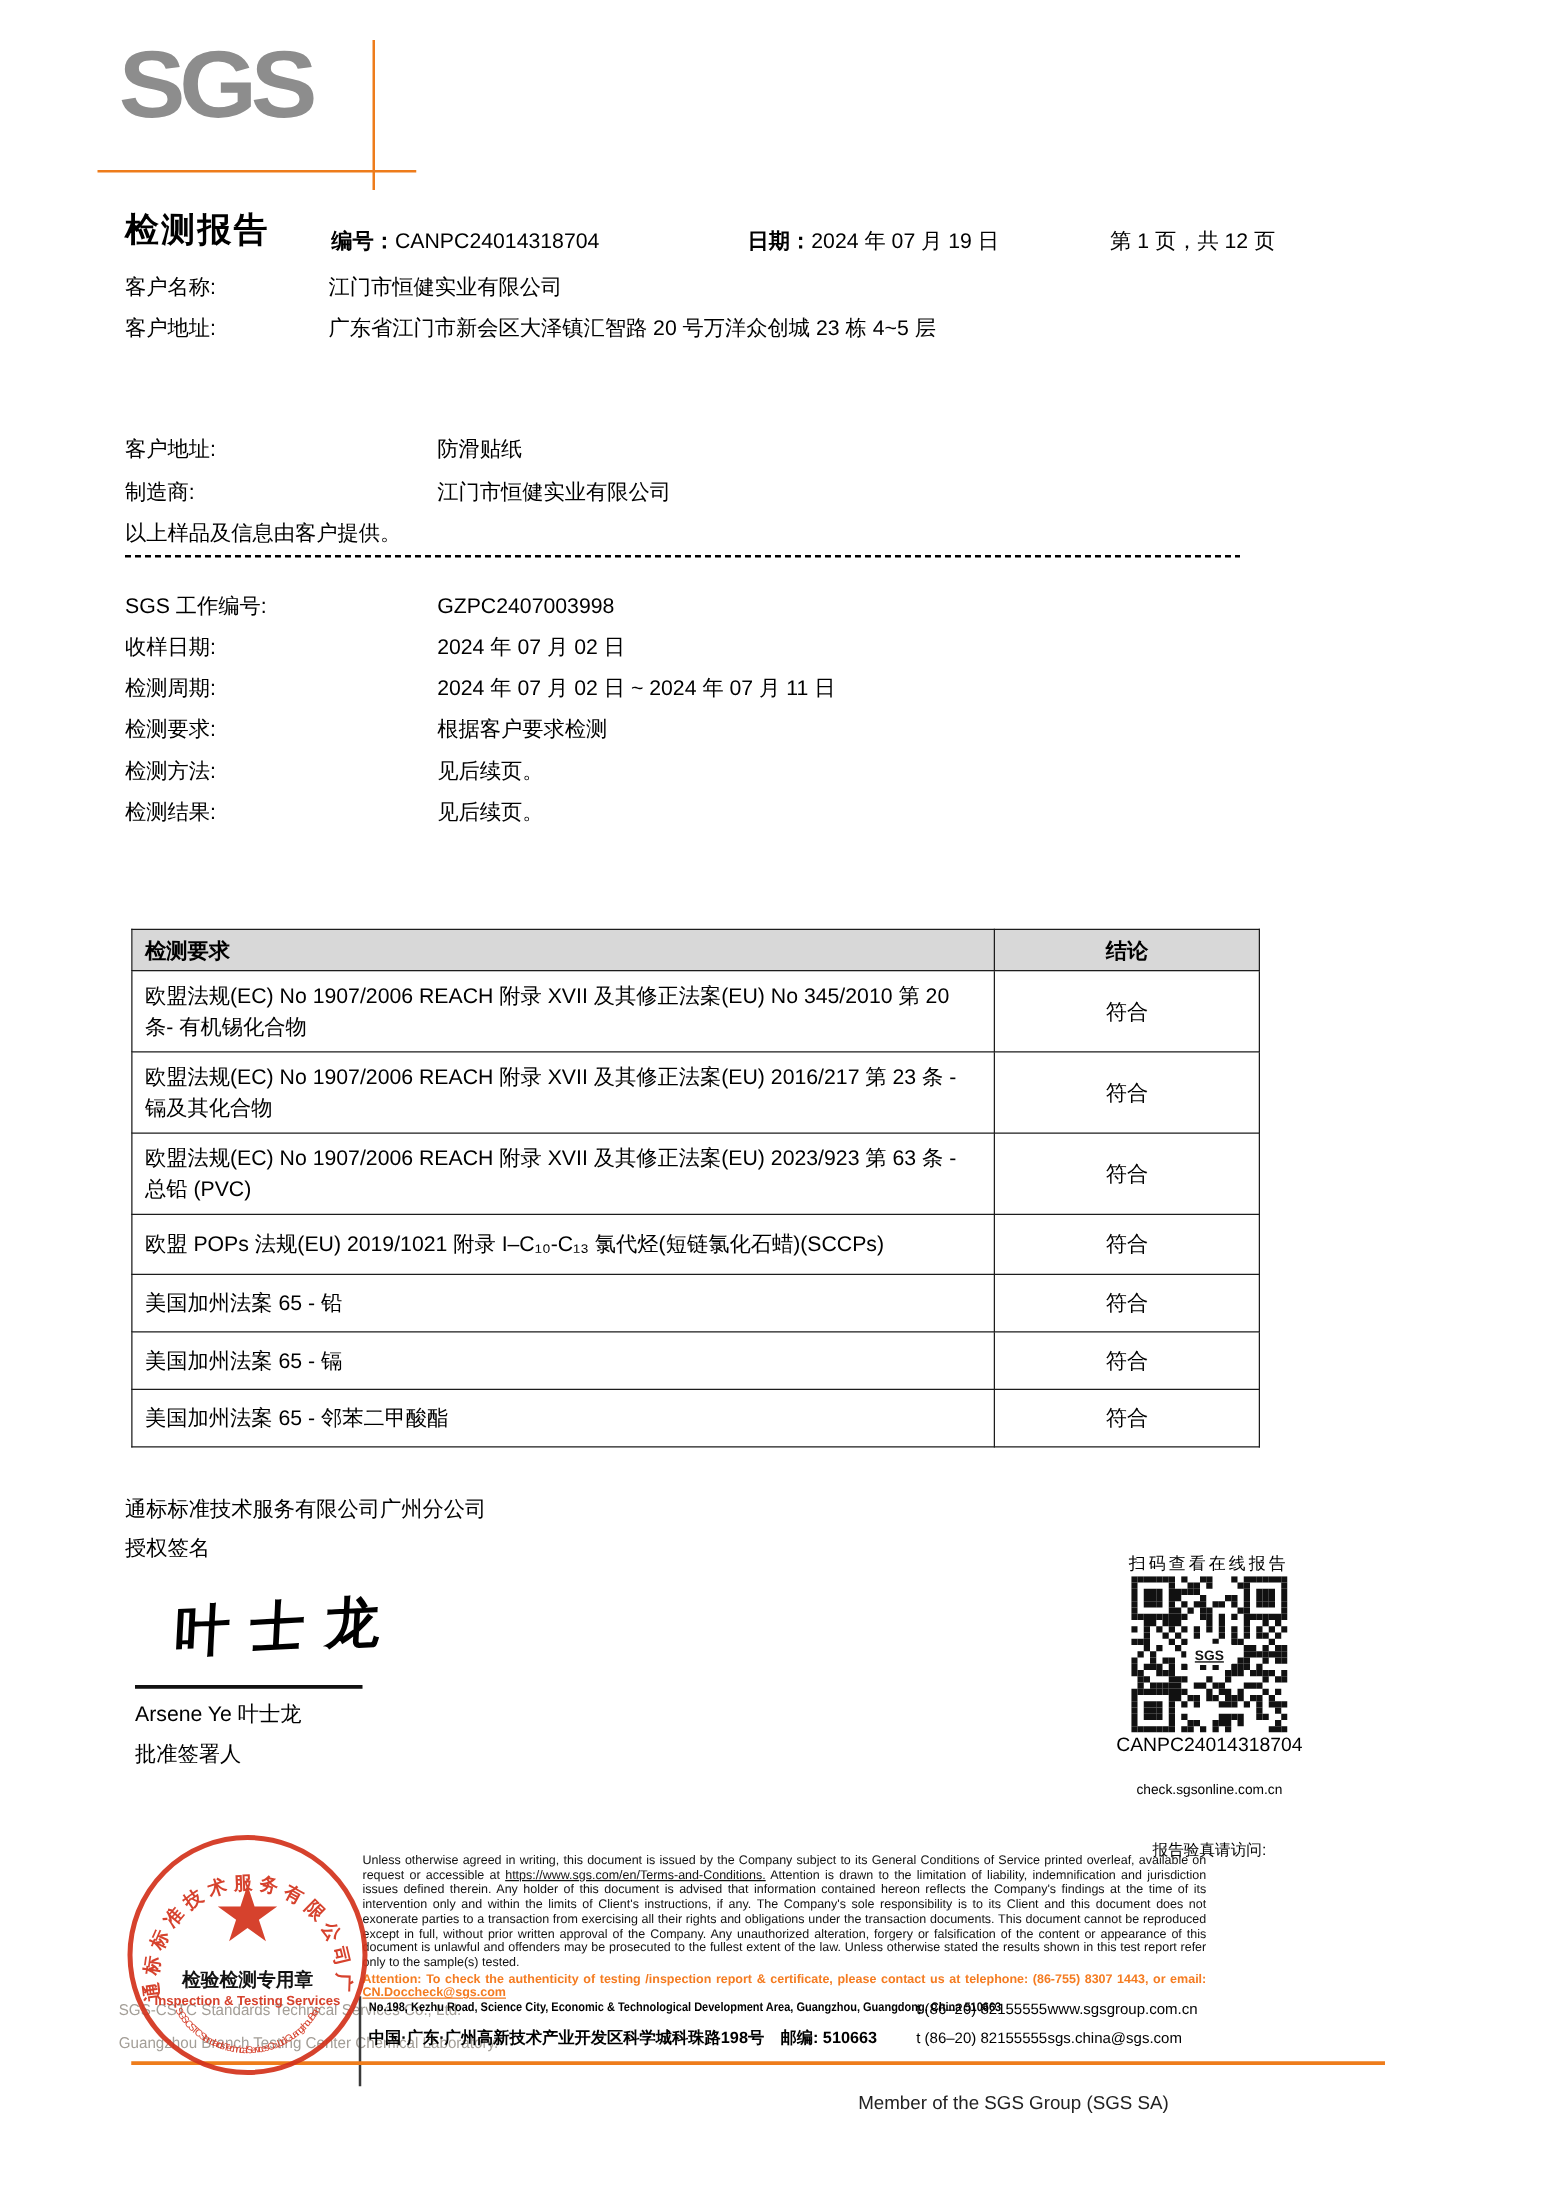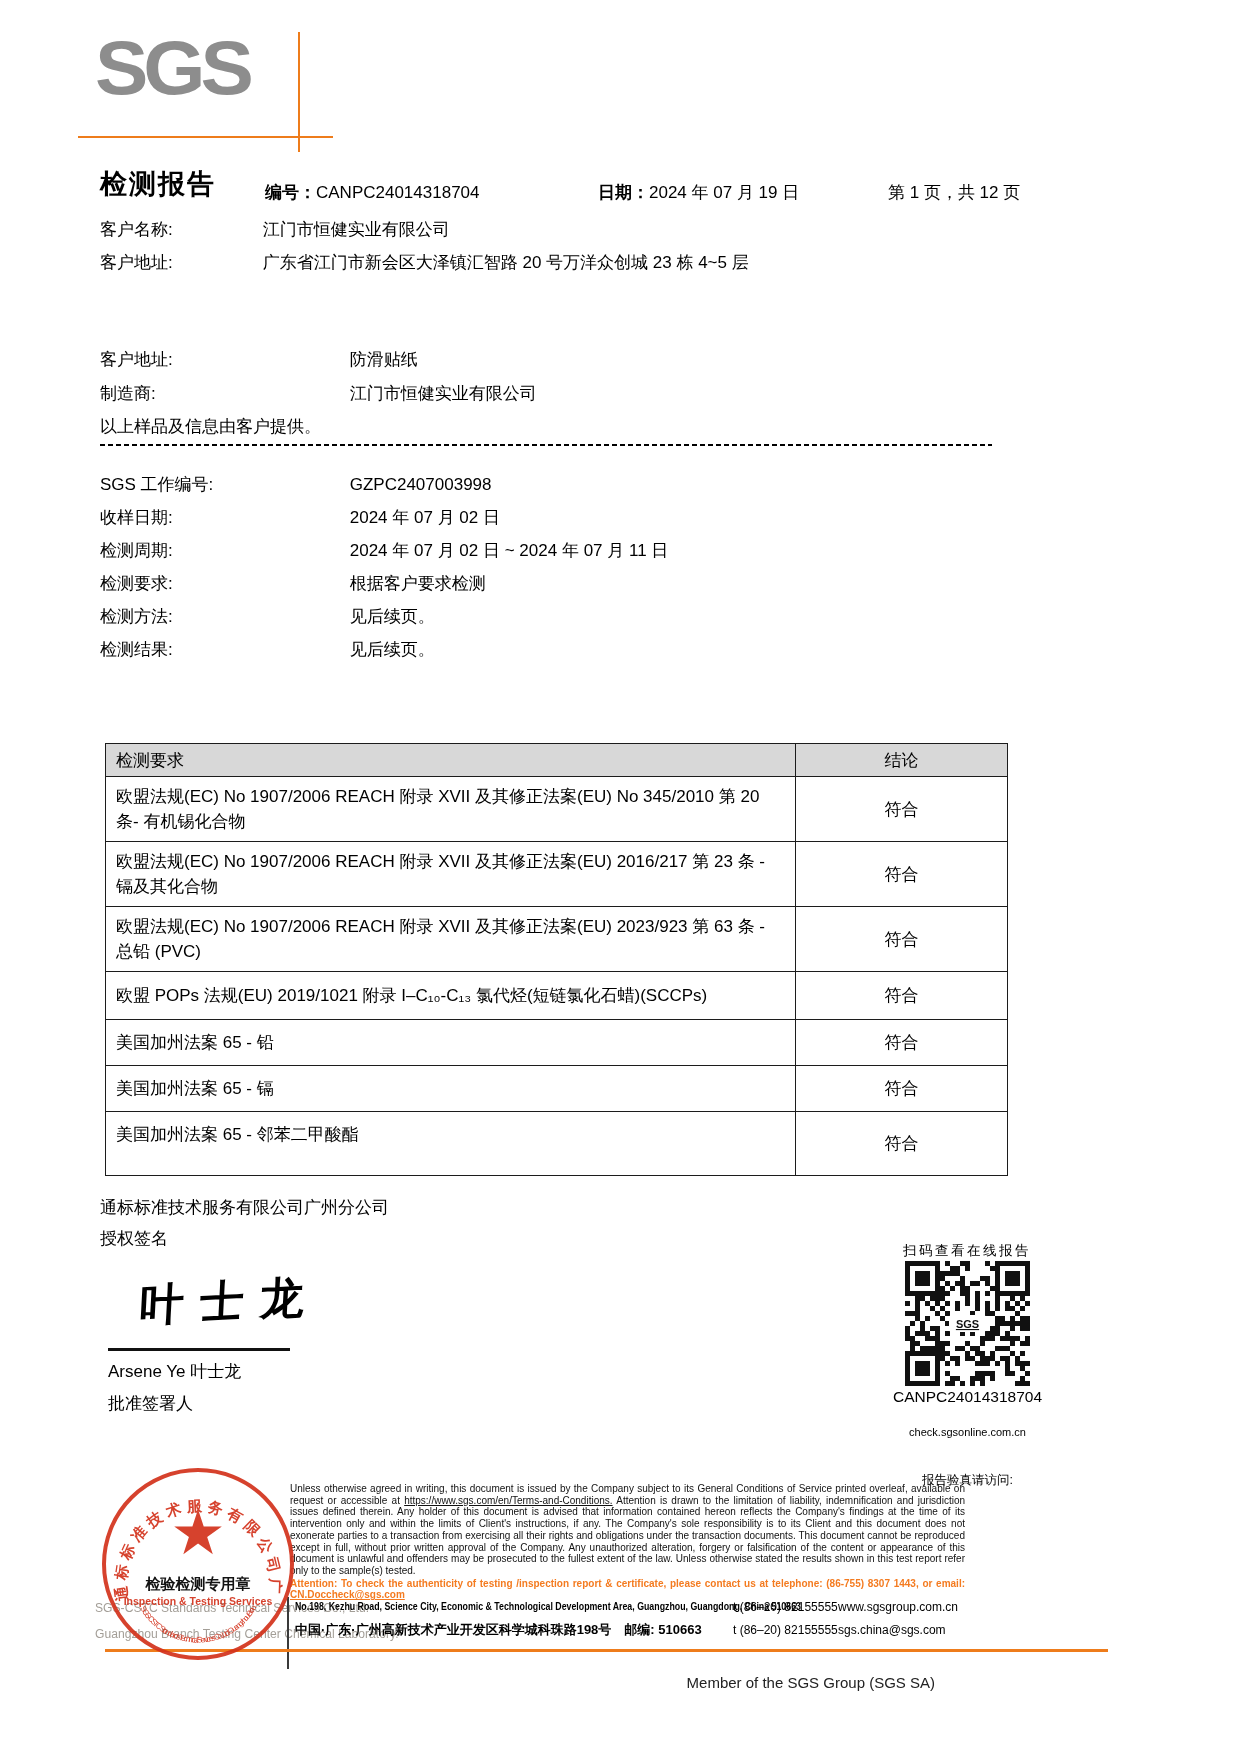--- a/index.html
+++ b/index.html
@@ -20,21 +20,21 @@
 
   
   .row-lbl{font-size:17px;}
   .info-row{position:absolute;left:100px;font-size:17px;white-space:nowrap;}
   .info-row .lab{display:inline-block;}
   .dashed{height:2px;background:repeating-linear-gradient(90deg,#000 0 5px,transparent 5px 8px);}
 
   
   table.results{border-collapse:collapse;width:903px;table-layout:fixed;}
   table.results th,table.results td{border:1.6px solid #1c1c1c;font-size:17px;}
-  table.results th{background:#d8d8d8;height:30px;font-weight:normal;}
+  table.results th{background:#d8d8d8;height:30px;font-weight:bold;}
   th.req,td.req{width:678px;}
   th.req{text-align:left;padding-left:10px;}
   td.req{padding:7px 14px 7px 10px;line-height:25px;}
   td.conc,th.conc{text-align:center;}
   td.conc{font-size:17px;text-align:center;}
 
   
   .sig{font-size:44px;font-weight:900;letter-spacing:16px;transform:rotate(-3deg) skewX(-6deg);
        font-family:"Liberation Serif",serif;}
   .sig-line{height:2.5px;background:#111;}
@@ -159,21 +159,21 @@
       </tr>
       <tr>
         <td class="req" style="padding-top:10px;padding-bottom:10px;">美国加州法案 65 - 铅</td>
         <td class="conc">符合</td>
       </tr>
       <tr>
         <td class="req" style="padding-top:10px;padding-bottom:10px;">美国加州法案 65 - 镉</td>
         <td class="conc">符合</td>
       </tr>
       <tr>
-        <td class="req" style="padding-top:10px;padding-bottom:28px;">美国加州法案 65 - 邻苯二甲酸酯</td>
+        <td class="req" style="padding-top:10px;padding-bottom:10px;">美国加州法案 65 - 邻苯二甲酸酯</td>
         <td class="conc">符合</td>
       </tr>
     </tbody>
   </table>
 
   <div class="abs row-lbl" style="left:100px;top:1196px;">通标标准技术服务有限公司广州分公司</div>
   <div class="abs row-lbl" style="left:100px;top:1227px;">授权签名</div>
   <div class="abs sig" style="left:140px;top:1272px;">叶士龙</div>
   <div class="abs sig-line" style="left:108px;top:1348px;width:182px;"></div>
   <div class="abs row-lbl" style="left:108px;top:1360px;">Arsene Ye 叶士龙</div>

